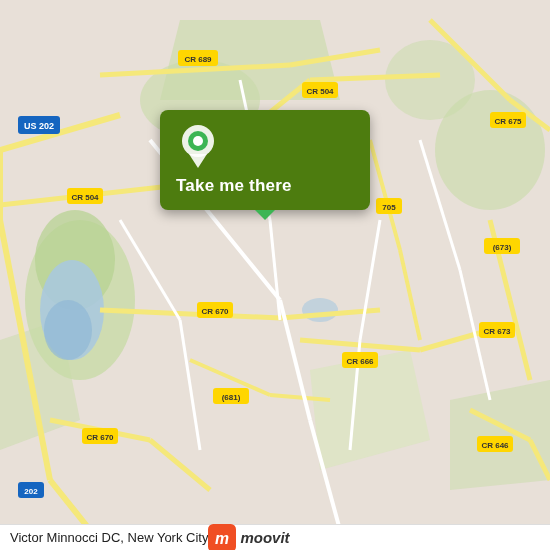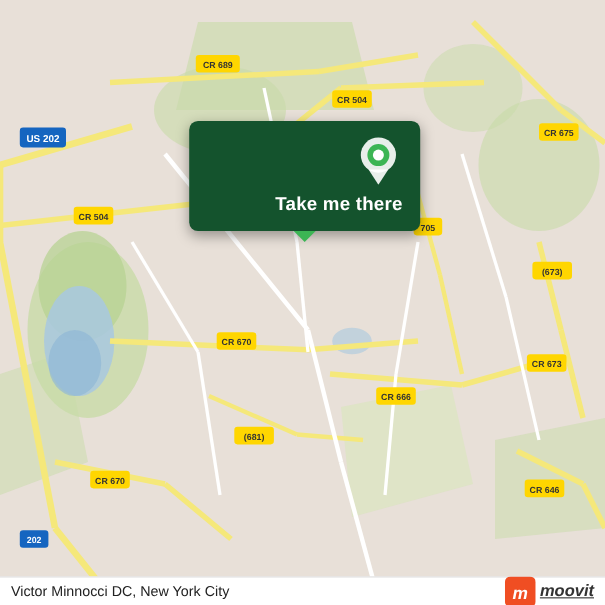--- a/index.html
+++ b/index.html
@@ -26,27 +26,27 @@
       position: absolute;
       top: 0; left: 0;
       width: 100%;
       height: 100%;
     }
 
     
     #popup-card {
       position: absolute;
       top: 110px;
-      left: 172px;
+      left: 160px;
       width: 210px;
-      background-color: #14532d;
+      background-color: #4d7c0f;
       border-radius: 8px;
       display: flex;
       flex-direction: column;
-      align-items: flex-end;
+      align-items: flex-start;
       padding: 14px 16px 14px 16px;
       box-shadow: 0 4px 12px rgba(0,0,0,0.35);
       z-index: 10;
     }
 
     #popup-card::after {
       content: '';
       position: absolute;
       bottom: -10px;
       left: 50%;
@@ -94,21 +94,20 @@
     
     #bottom-bar {
       position: absolute;
       bottom: 0;
       left: 0;
       right: 0;
       height: 26px;
       background: #fff;
       display: flex;
       align-items: center;
-      justify-content: space-between;
       padding: 0 10px;
       border-top: 1px solid #ddd;
       z-index: 5;
     }
 
     #bottom-title {
       font-size: 13px;
       font-weight: 500;
       color: #222;
     }
@@ -122,21 +121,20 @@
     #moovit-icon {
       width: 28px;
       height: 28px;
     }
 
     #moovit-text {
       font-size: 15px;
       font-weight: 700;
       color: #333;
       font-style: italic;
-      text-decoration: underline;
     }
   </style>
 </head>
 <body>
 
 <div id="map-container">
   <div id="map-bg"></div>
 
   <svg id="map-svg" viewBox="0 0 550 510">
 

